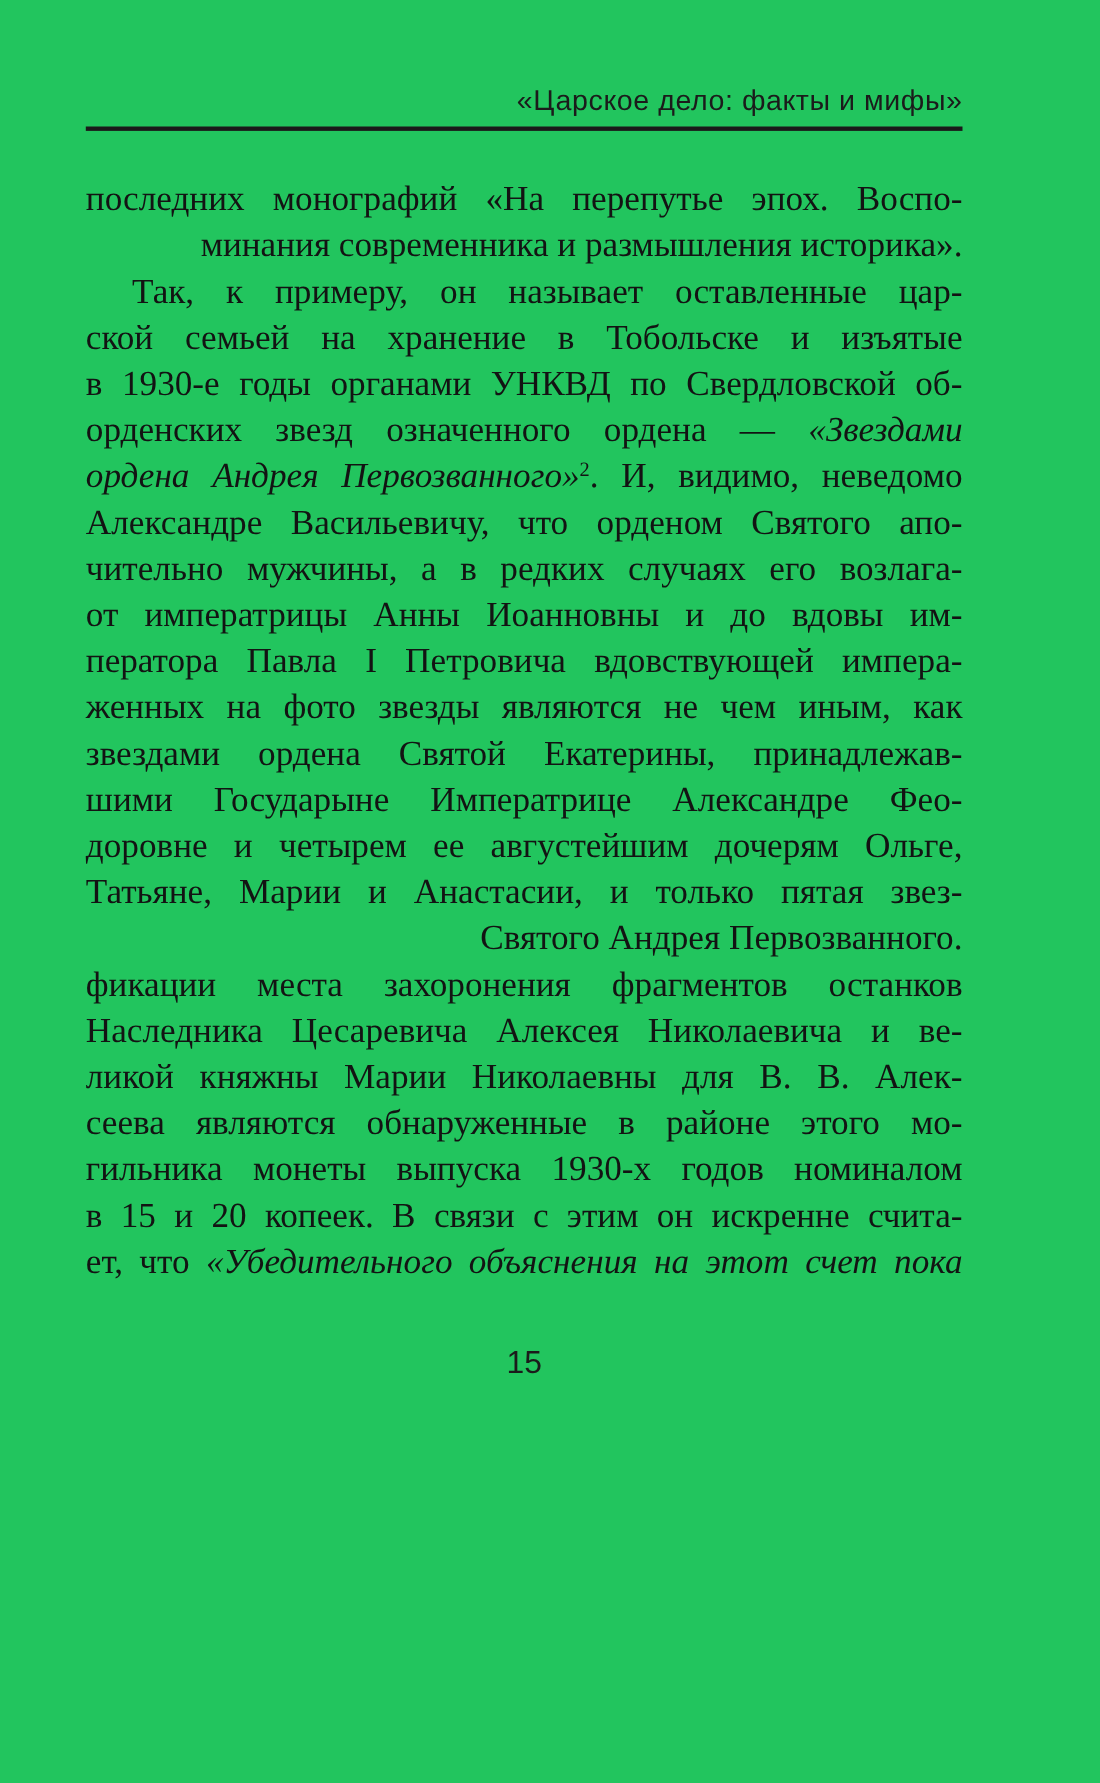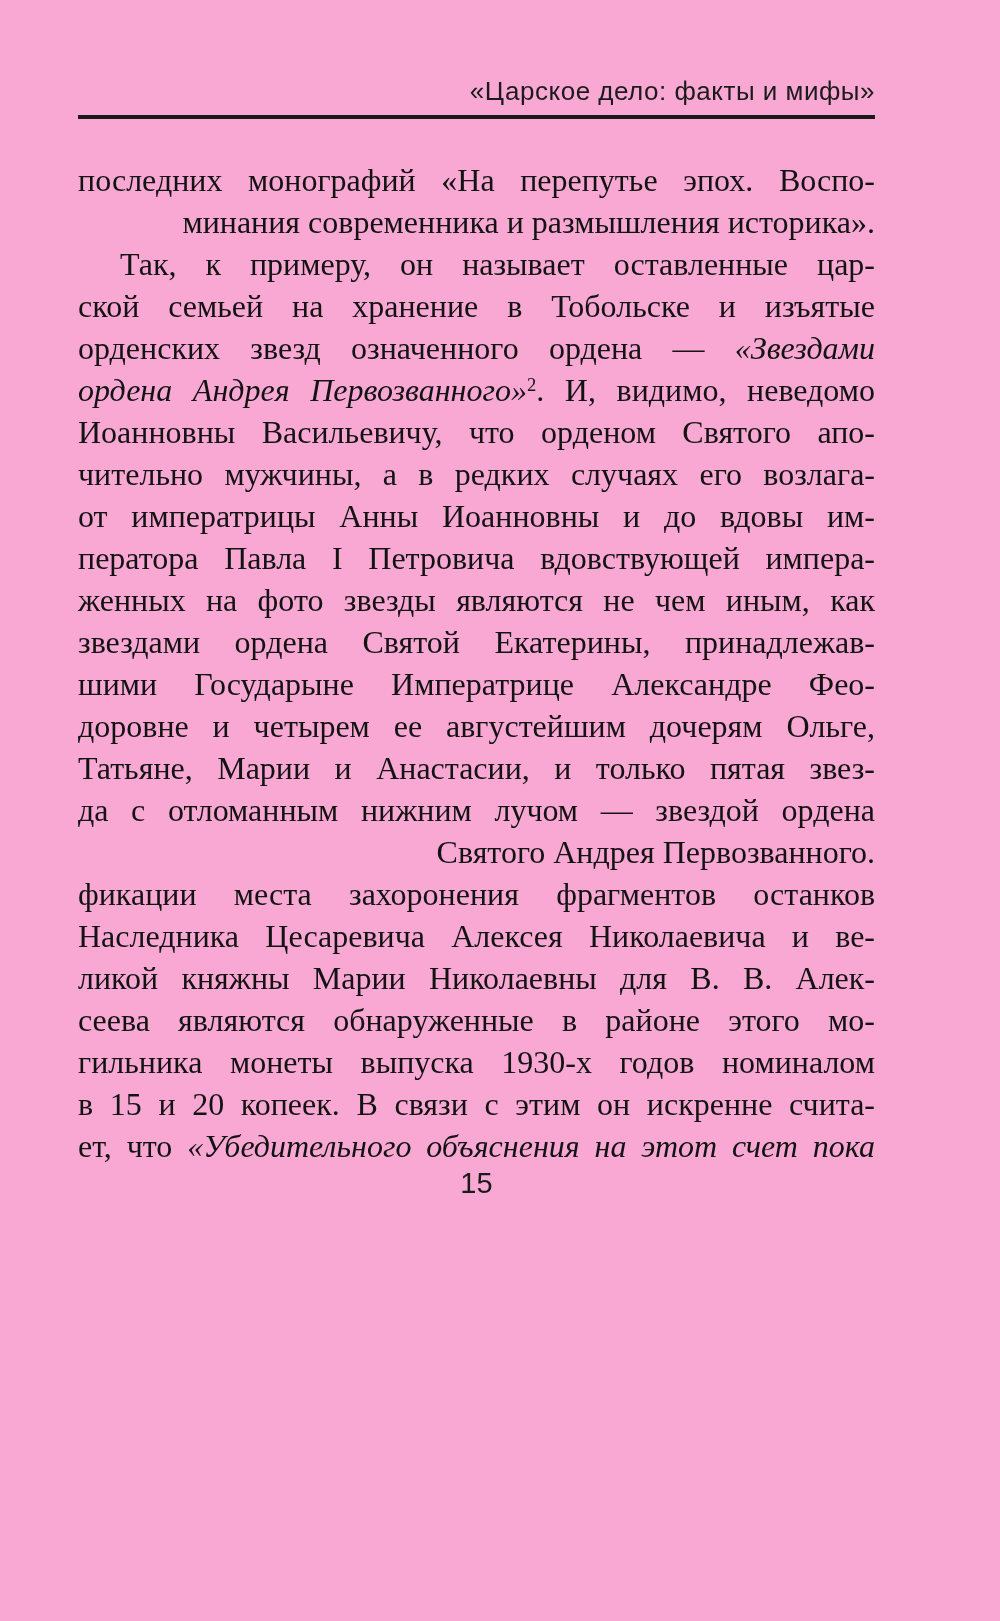--- a/index.html
+++ b/index.html
@@ -1,20 +1,20 @@
 <!DOCTYPE html>
 <html><head>
 <meta charset="utf-8">
 <style>
   html, body { margin: 0; padding: 0; background: #e8e8e8; }
   .page {
     position: relative;
     width: 1000px;
     height: 1621px;
-    background: #f9a8d4;
+    background: #22c55e;
     color: #151515;
     overflow: hidden;
   }
   .content {
     position: absolute;
     left: 78px;
     top: 0;
     width: 797px;
   }
   .header-title {
@@ -51,50 +51,51 @@
   .line.indent { text-indent: 42px; }
   .line em { font-style: italic; }
   .line sup {
     font-size: 0.58em;
     line-height: 0;
     vertical-align: baseline;
     position: relative;
     top: -0.55em;
   }
   .footer {
+    margin-top: 56px;
     text-align: center;
     font-family: "Liberation Sans", sans-serif;
     font-size: 29px;
     color: #1b1b1b;
   }
 </style>
 </head>
 <body>
 
 <div class="page">
   <div class="content">
     <div class="header-title">«Царское дело: факты и мифы»</div>
     <div class="header-rule"></div>
     <div class="text-block" id="text-block">
         <div class="line just"><span>последних монографий «На перепутье эпох. Воспо-</span></div>
         <div class="line"><span>минания современника и размышления историка».</span></div>
         <div class="line just indent"><span>Так, к примеру, он называет оставленные цар-</span></div>
         <div class="line just"><span>ской семьей на хранение в Тобольске и изъятые</span></div>
+        <div class="line just"><span>в 1930-е годы органами УНКВД по Свердловской об-</span></div>
         <div class="line just"><span>орденских звезд означенного ордена — </span><em>«Звездами</em></div>
         <div class="line just"><em>ордена Андрея Первозванного»</em><sup>2</sup><span>. И, видимо, неведомо</span></div>
-        <div class="line just"><span>Иоанновны Васильевичу, что орденом Святого апо-</span></div>
+        <div class="line just"><span>Александре Васильевичу, что орденом Святого апо-</span></div>
         <div class="line just"><span>чительно мужчины, а в редких случаях его возлага-</span></div>
         <div class="line just"><span>от императрицы Анны Иоанновны и до вдовы им-</span></div>
         <div class="line just"><span>ператора Павла I Петровича вдовствующей импера-</span></div>
         <div class="line just"><span>женных на фото звезды являются не чем иным, как</span></div>
         <div class="line just"><span>звездами ордена Святой Екатерины, принадлежав-</span></div>
         <div class="line just"><span>шими Государыне Императрице Александре Фео-</span></div>
         <div class="line just"><span>доровне и четырем ее августейшим дочерям Ольге,</span></div>
         <div class="line just"><span>Татьяне, Марии и Анастасии, и только пятая звез-</span></div>
-        <div class="line just"><span>да с отломанным нижним лучом — звездой ордена</span></div>
         <div class="line"><span>Святого Андрея Первозванного.</span></div>
         <div class="line just"><span>фикации места захоронения фрагментов останков</span></div>
         <div class="line just"><span>Наследника Цесаревича Алексея Николаевича и ве-</span></div>
         <div class="line just"><span>ликой княжны Марии Николаевны для В. В. Алек-</span></div>
         <div class="line just"><span>сеева являются обнаруженные в районе этого мо-</span></div>
         <div class="line just"><span>гильника монеты выпуска 1930-х годов номиналом</span></div>
         <div class="line just"><span>в 15 и 20 копеек. В связи с этим он искренне счита-</span></div>
         <div class="line just"><span>ет, что </span><em>«Убедительного объяснения на этот счет пока</em></div>
       </div>
     <div class="footer">

